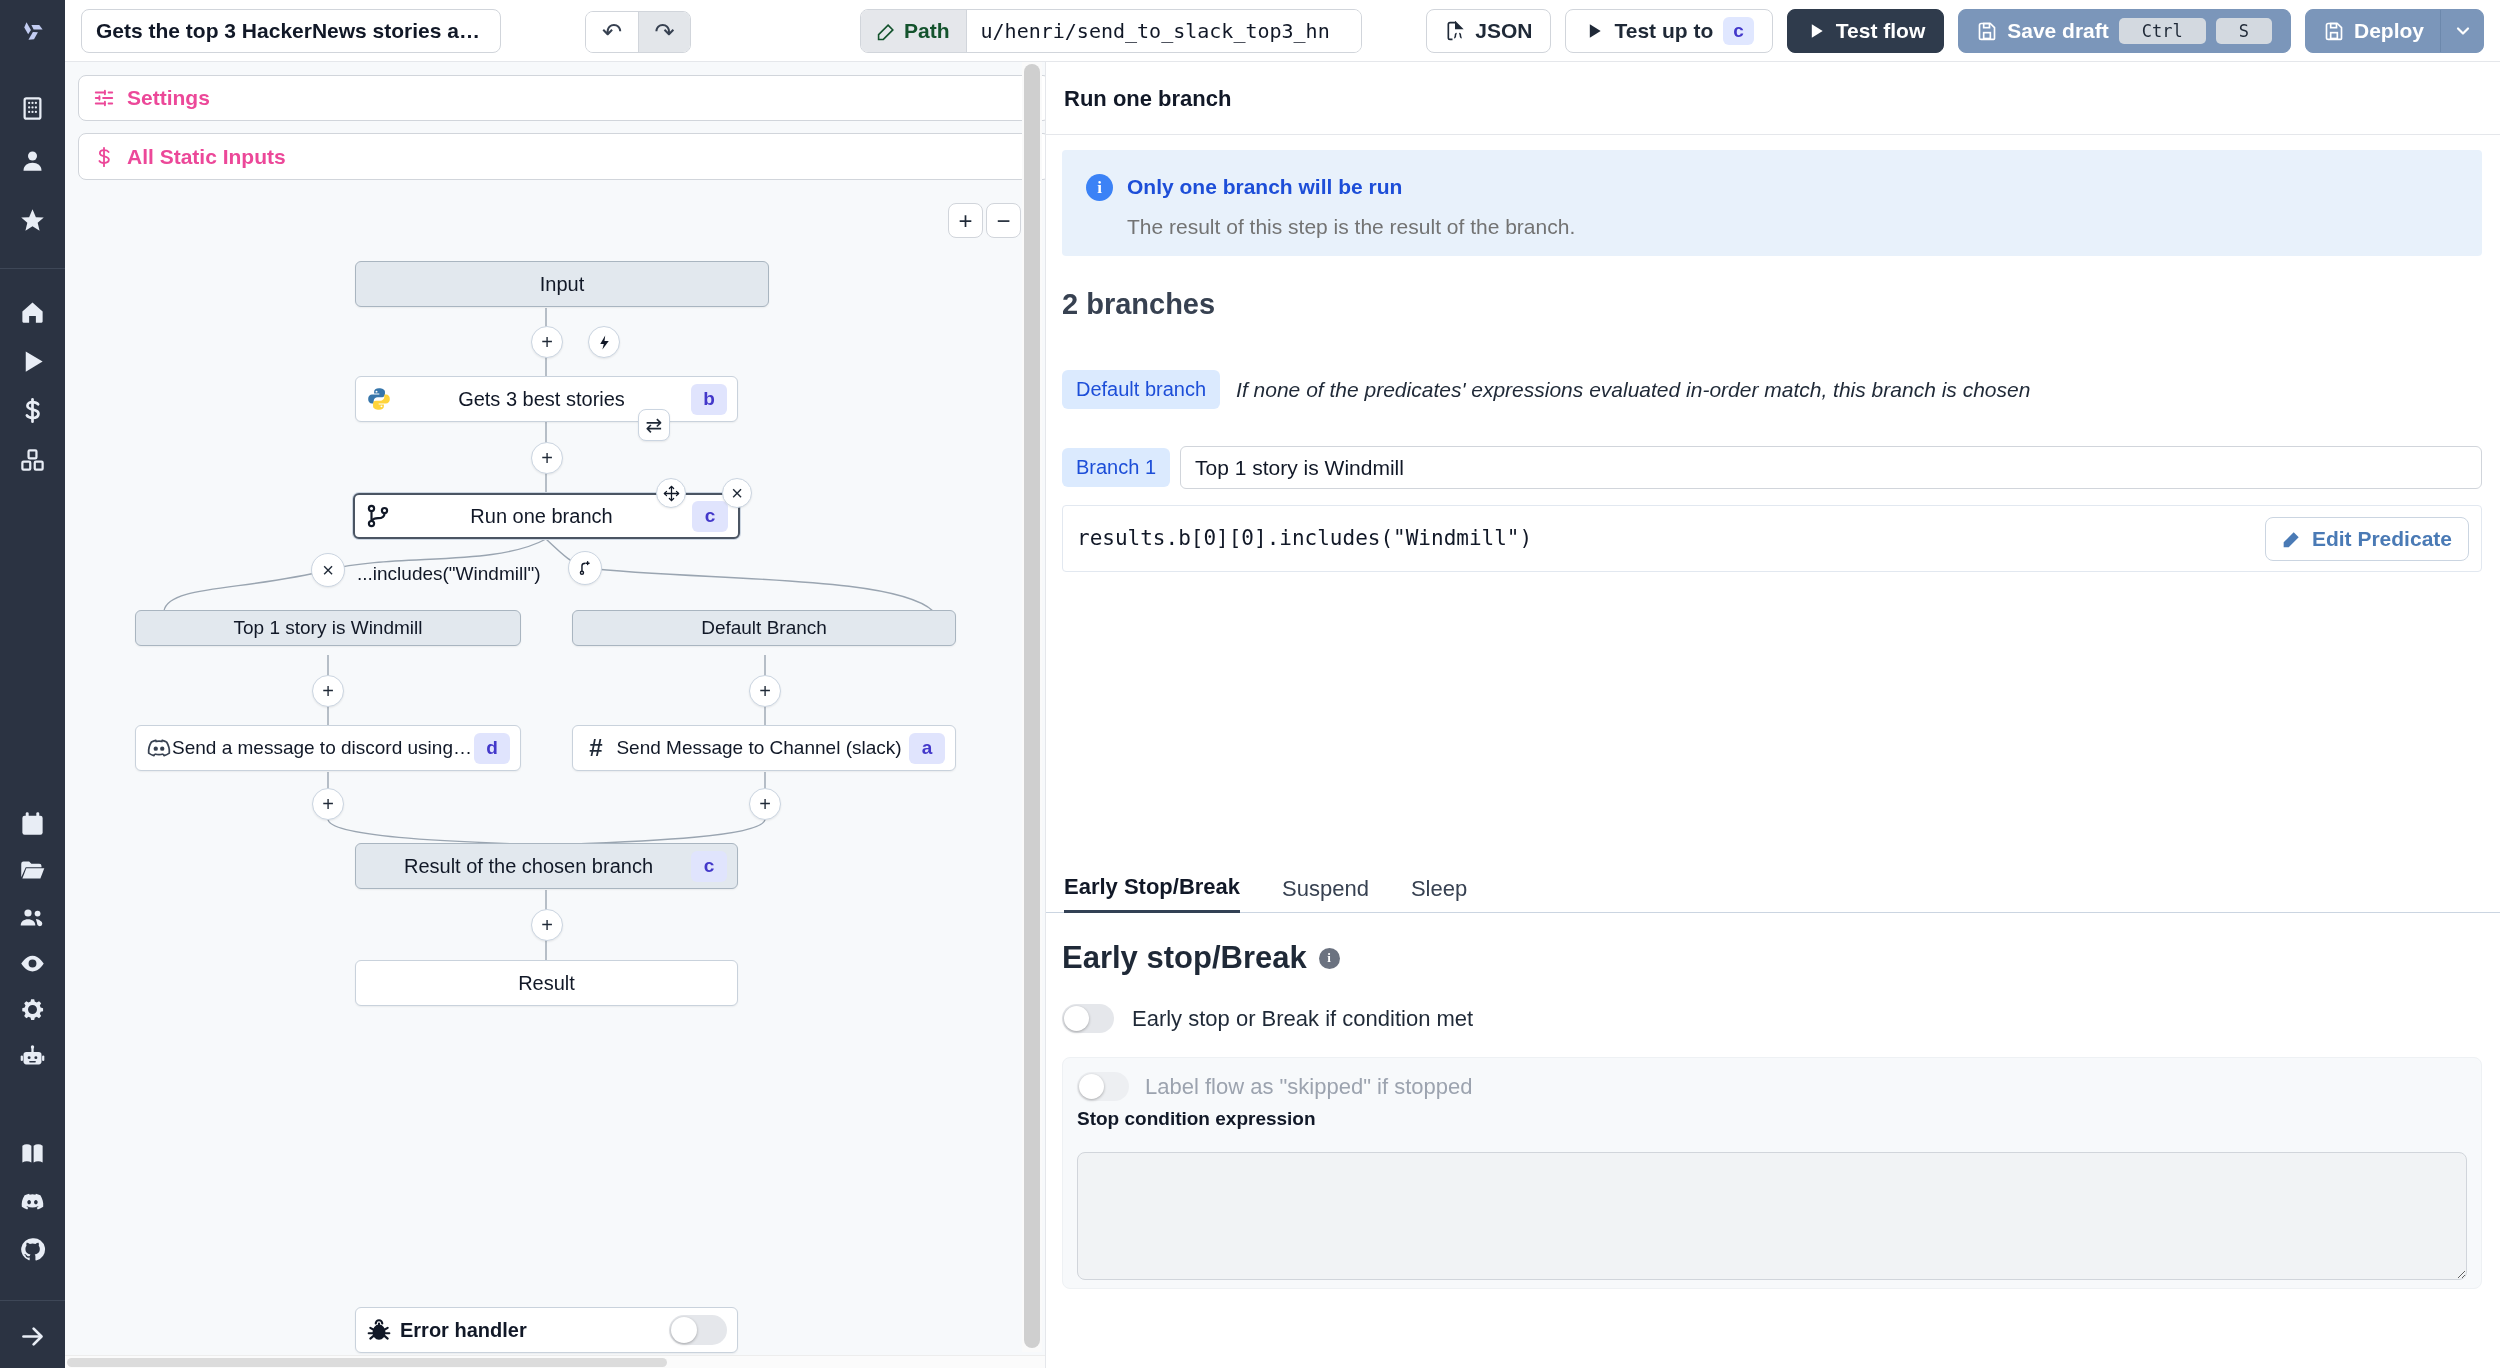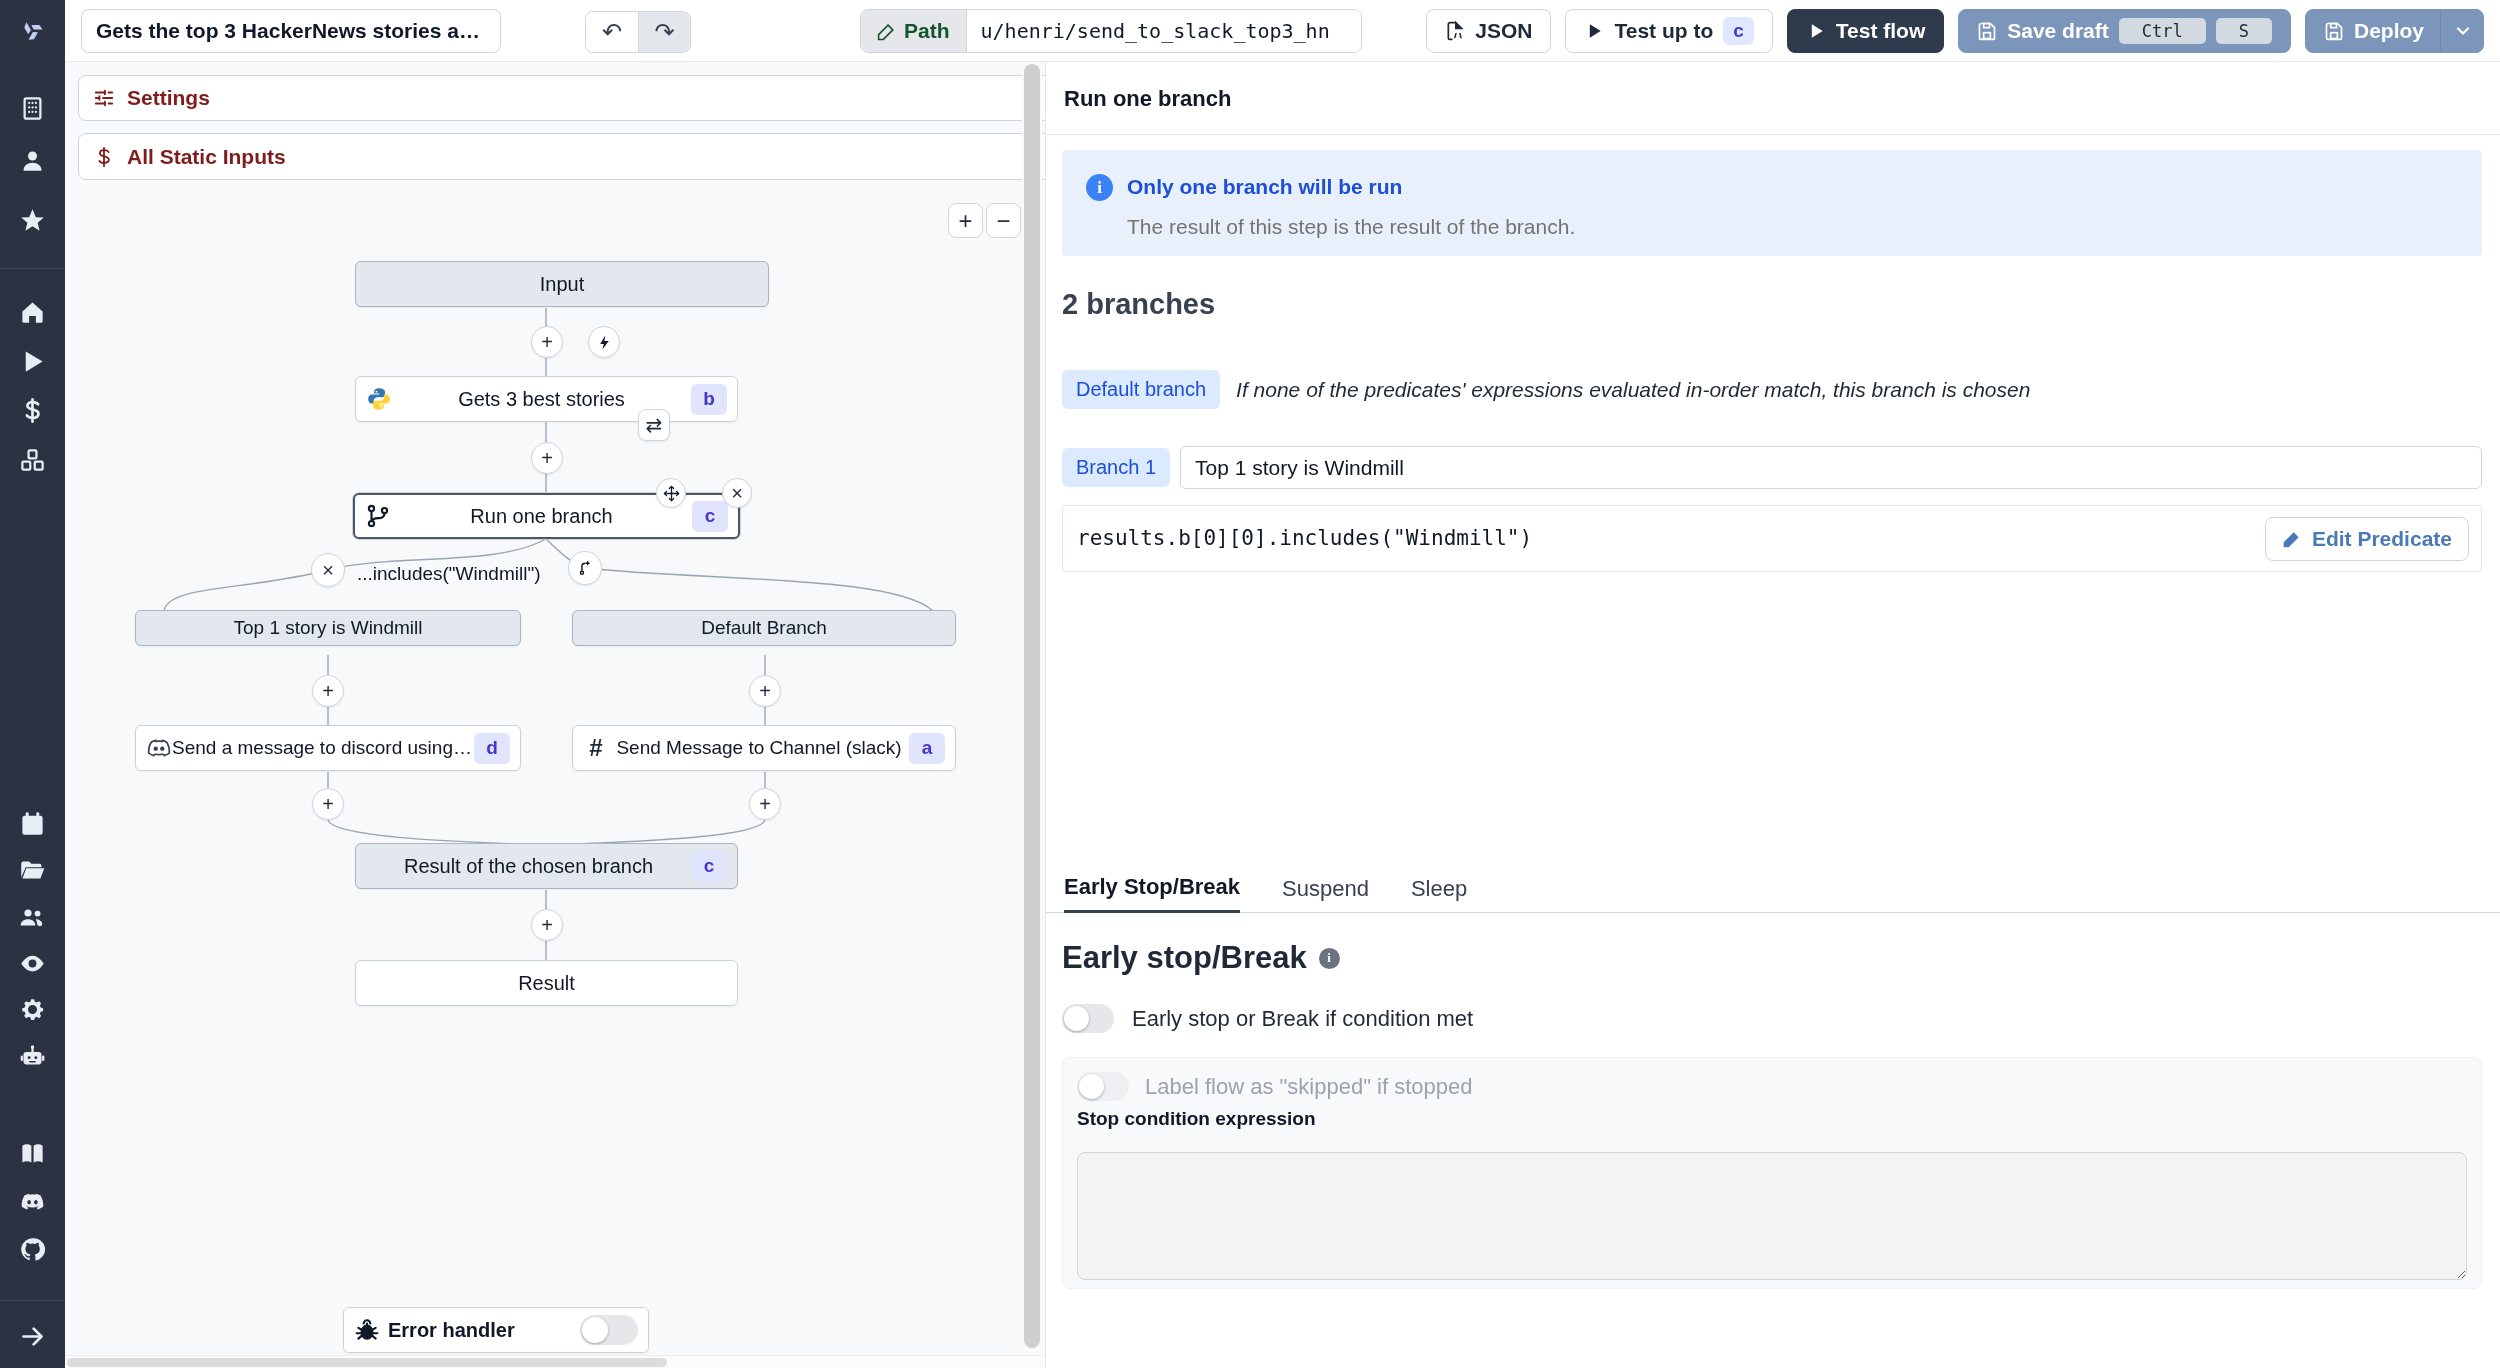--- a/index.html
+++ b/index.html
@@ -29,21 +29,21 @@
   .btn-outline { background:#fff; border:1px solid #d1d5db; color:#1f2937; }
   .btn-dark { background:#2f3b4c; color:#fff; border:1px solid #2f3b4c; }
   .btn-steel { background:#7b96ba; color:#fff; border:1px solid #7b96ba; }
   .mini-badge { background:#e0e7ff; color:#4338ca; font-weight:700; font-size:19px; border-radius:6px; padding:3px 10px; }
   .keycap { background:#d3d9e0; color:#1f2937; font-family:"DejaVu Sans Mono",monospace; font-size:17px; font-weight:400; border-radius:5px; padding:3px 23px; }
   .deploy-sep { width:1px; height:42px; background:#6c88ac; margin:0 2px 0 6px; }
   .btn svg { width:20px; height:20px; }
 
   
   #flow { position:absolute; left:65px; top:62px; width:980px; height:1306px; background:#f7f9fb; overflow:hidden; }
-  .panel-btn { position:absolute; left:13px; width:973px; background:#fff; border:1px solid #d1d5db; border-radius:8px; display:flex; align-items:center; gap:12px; padding:0 14px; font-size:21px; font-weight:700; color:#7f1d1d; cursor:pointer; }
+  .panel-btn { position:absolute; left:13px; width:973px; background:#fff; border:1px solid #d1d5db; border-radius:8px; display:flex; align-items:center; gap:12px; padding:0 14px; font-size:21px; font-weight:700; color:#ec4899; cursor:pointer; }
   .panel-btn svg { width:22px; height:22px; }
   .zoom-btn { position:absolute; width:35px; height:35px; background:#fff; border:1px solid #d1d5db; border-radius:8px; display:flex; align-items:center; justify-content:center; font-size:24px; color:#1f2937; cursor:pointer; }
   #edges { position:absolute; left:0; top:0; width:980px; height:1306px; }
 
   .node { position:absolute; height:46px; background:#fff; border:1px solid #c9d2dc; border-radius:6px; box-shadow:0 1px 2px rgba(0,0,0,.06); display:flex; align-items:center; padding:0 10px; font-size:20px; color:#111827; cursor:pointer; }
   .node .nlabel { flex:1; text-align:center; white-space:nowrap; overflow:hidden; text-overflow:ellipsis; }
   .node.gray { background:#e2e8ee; border-color:#a9b5c0; }
   .node.selected { border:2.5px solid #4b5563; box-shadow:0 0 0 1px #cbd5e1; }
   .nbadge { min-width:36px; height:31px; background:#e0e4fd; color:#4338ca; font-weight:700; font-size:19px; border-radius:6px; display:flex; align-items:center; justify-content:center; padding:0 6px; }
   .nicon { width:26px; height:26px; display:flex; align-items:center; justify-content:center; color:#1f2937; }
@@ -415,21 +415,21 @@
     <span class="nlabel">Result of the chosen branch</span>
     <span class="nbadge">c</span>
   </div>
 
   <div class="circle-btn" style="left:466px;top:847px">+</div>
 
   <div class="node" style="left:290px;top:898px;width:383px">
     <span class="nlabel">Result</span>
   </div>
 
-  <div class="node" style="left:278px;top:1245px;width:306px">
+  <div class="node" style="left:290px;top:1245px;width:383px">
     <span class="nicon">
       <svg viewBox="0 0 24 24" fill="none" stroke="#111827" stroke-width="2" stroke-linecap="round">
           <ellipse cx="12" cy="14" rx="5" ry="6" fill="#111827"></ellipse>
           <path d="M9 6a3 3 0 0 1 6 0M12 8v-2M4 10l3.5 2M4 20l3.5-3M2.5 15H7M20 10l-3.5 2M20 20l-3.5-3M21.5 15H17"></path>
         </svg>
     </span>
     <span class="nlabel" style="text-align:left;padding-left:8px;font-weight:700">Error handler</span>
     <span class="toggle tg-lg">
         <span class="knob"></span>
       </span>

